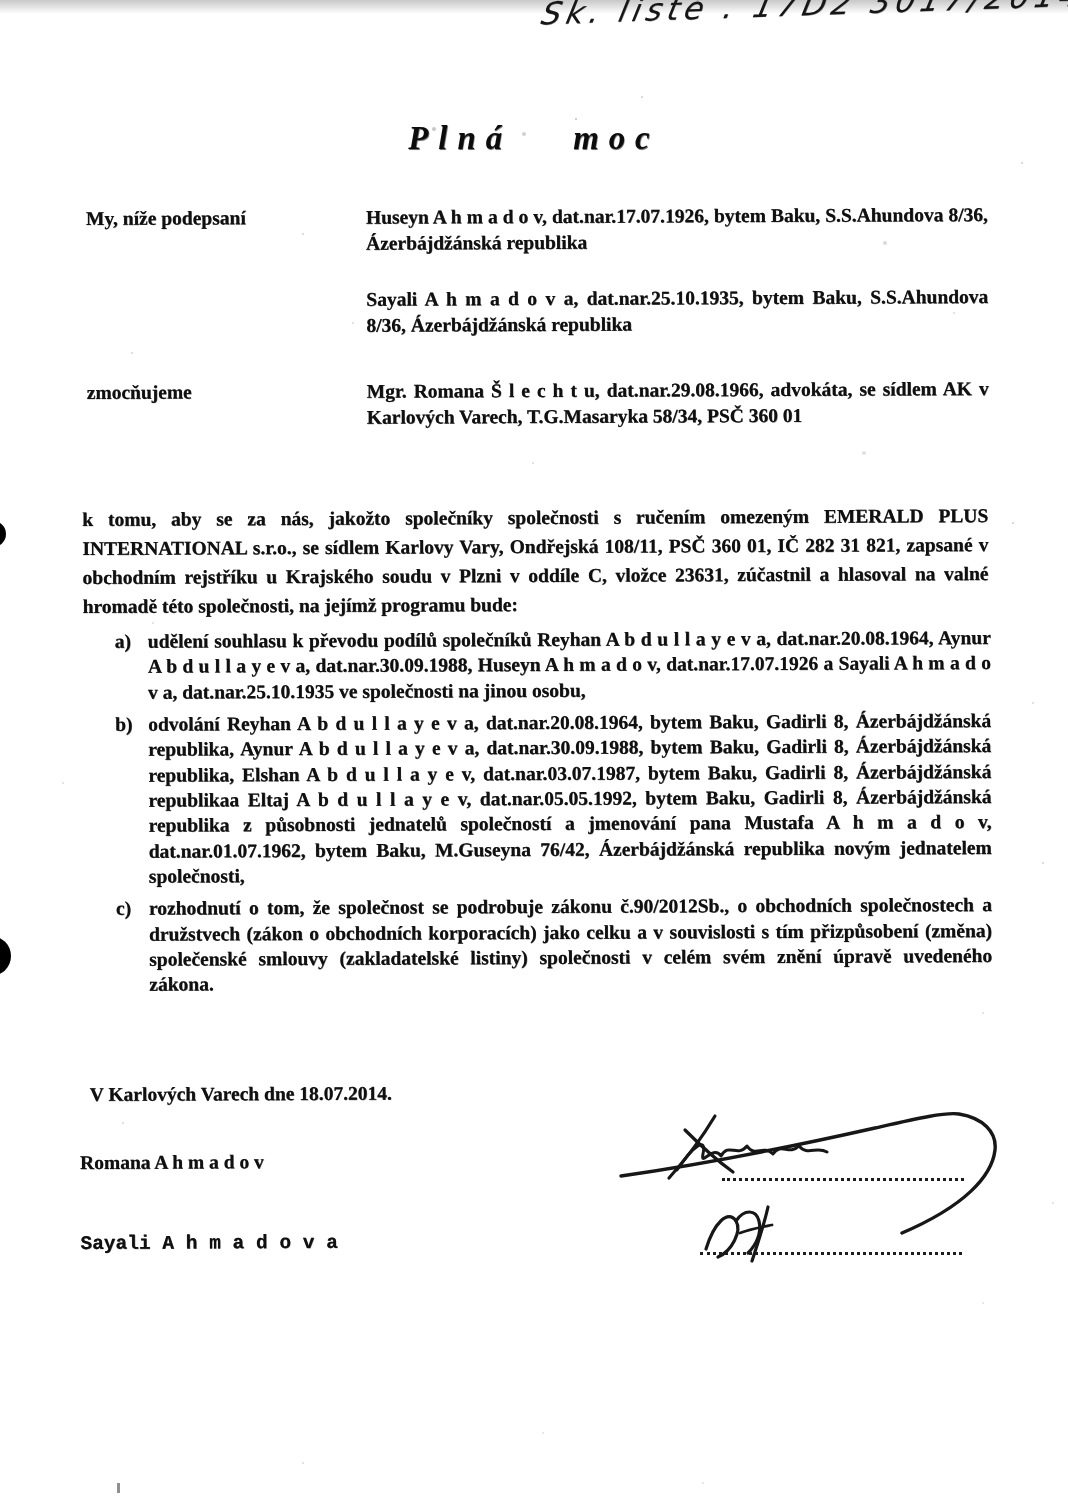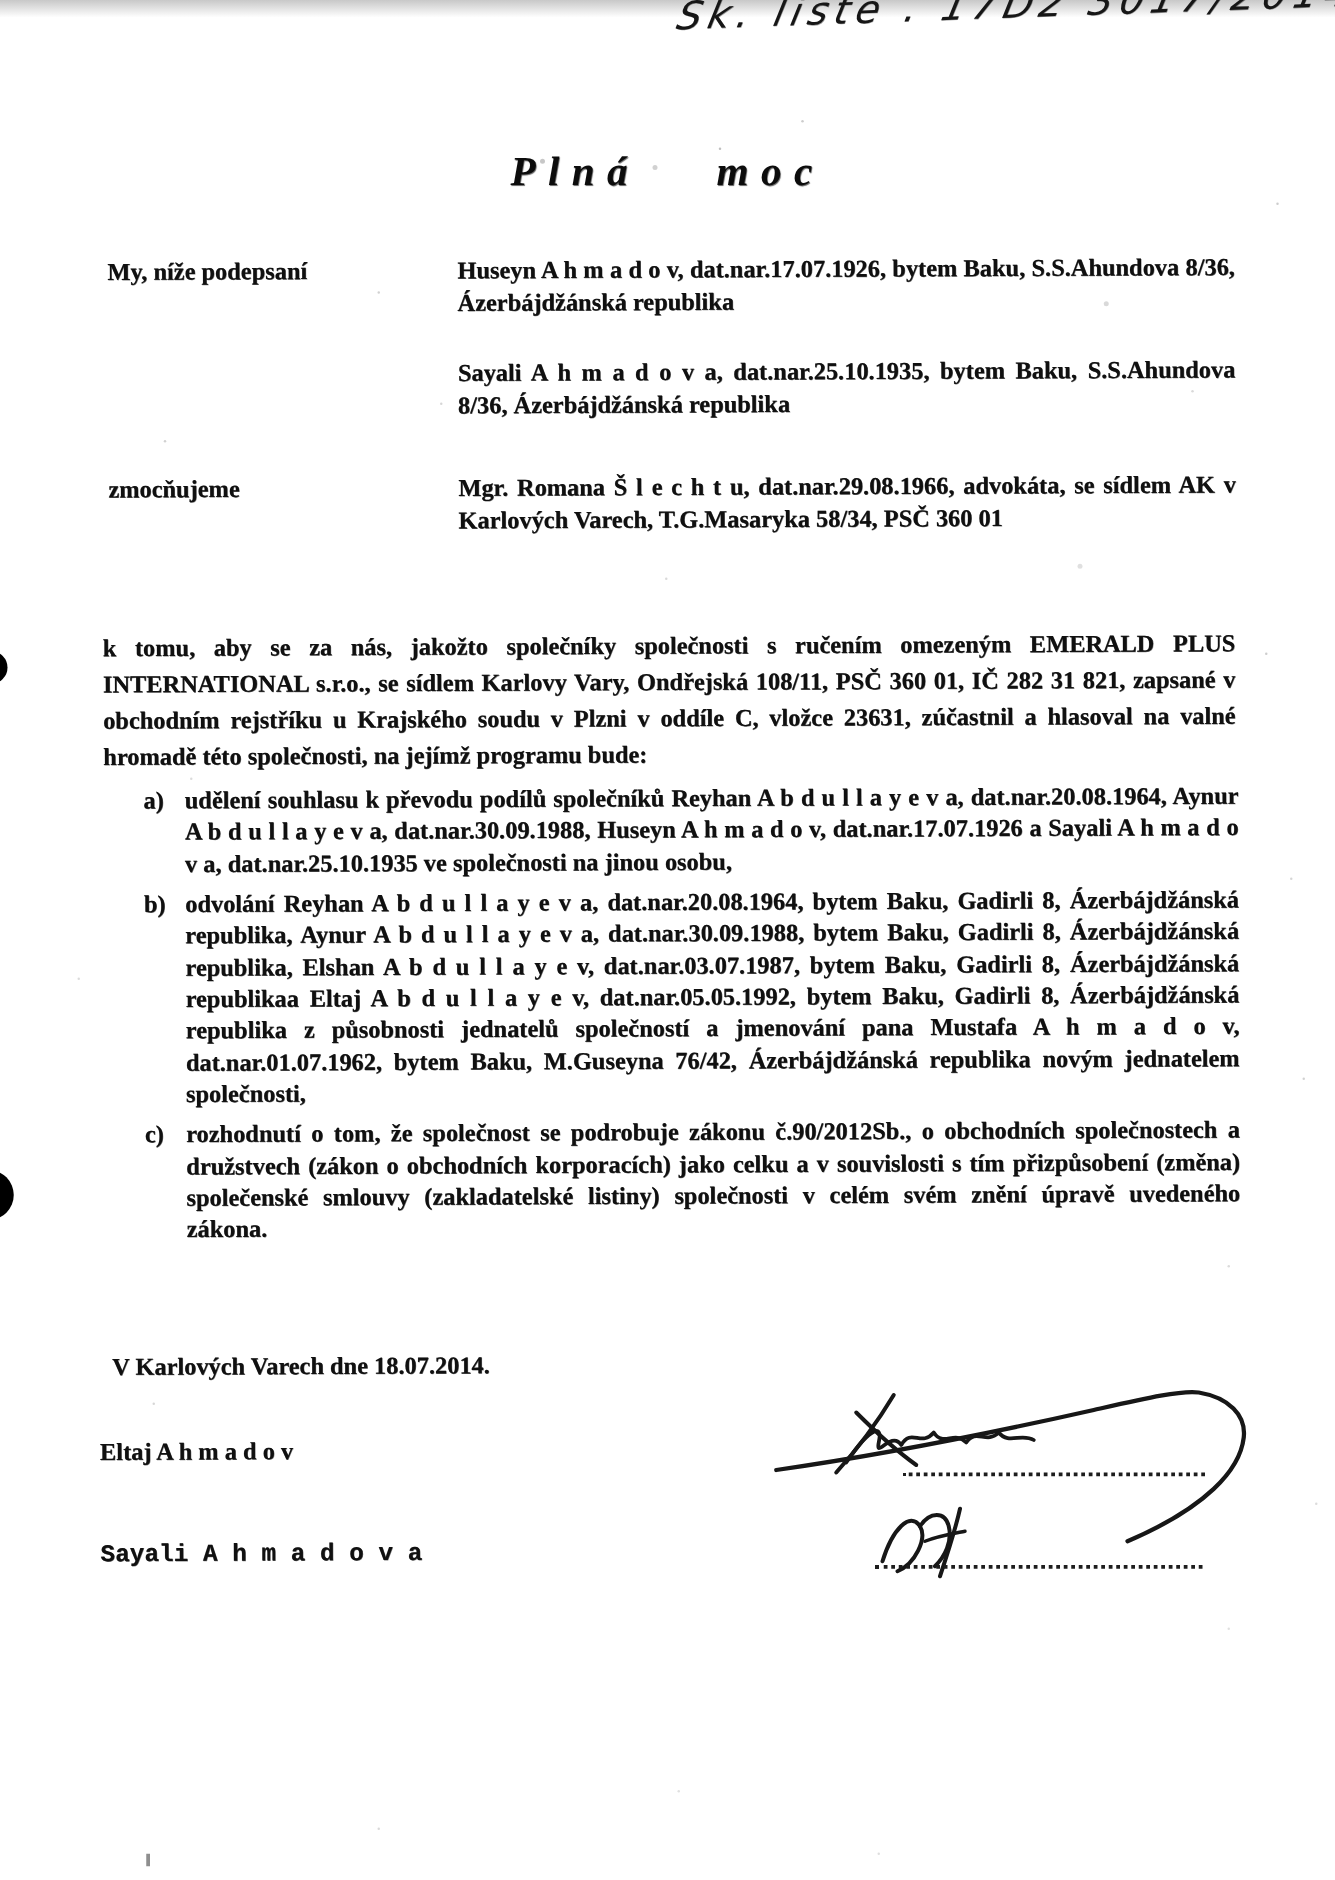--- a/index.html
+++ b/index.html
@@ -148,21 +148,21 @@
         <span class="doc-text agenda-text">odvolání Reyhan A b d u l l a y e v a, dat.nar.20.08.1964, bytem Baku, Gadirli 8, Ázerbájdžánská republika, Aynur A b d u l l a y e v a, dat.nar.30.09.1988, bytem Baku, Gadirli 8, Ázerbájdžánská republika, Elshan A b d u l l a y e v, dat.nar.03.07.1987, bytem Baku, Gadirli 8, Ázerbájdžánská republikaa Eltaj A b d u l l a y e v, dat.nar.05.05.1992, bytem Baku, Gadirli 8, Ázerbájdžánská republika z působnosti jednatelů společností a jmenování pana Mustafa A h m a d o v, dat.nar.01.07.1962, bytem Baku, M.Guseyna 76/42, Ázerbájdžánská republika novým jednatelem společnosti,</span>
       </div>
       <div class="agenda-item">
         <span class="doc-text agenda-marker">c)</span>
         <span class="doc-text agenda-text">rozhodnutí o tom, že společnost se podrobuje zákonu č.90/2012Sb., o obchodních společnostech a družstvech (zákon o obchodních korporacích) jako celku a v souvislosti s tím přizpůsobení (změna) společenské smlouvy (zakladatelské listiny) společnosti v celém svém znění úpravě uvedeného zákona.</span>
       </div>
     </div>
 
     <div class="abs doc-text dateline">V Karlových Varech dne 18.07.2014.</div>
 
-    <div class="abs doc-text signatory-1">Eltaj A h m a d o v</div>
+    <div class="abs doc-text signatory-1">Romana A h m a d o v</div>
     <div class="abs doc-text signatory-2">Sayali A h m a d o v a</div>
 
   </div>
 
   <svg class="abs sig-svg sig1" width="385" height="132" viewBox="0 0 385 132">
     <path d="M 6,70 C 90,58 180,40 260,22 C 300,13 330,6 344,8 C 368,12 382,26 380,44 C 377,70 350,100 287,127" stroke-width="3.4"></path>
     <path d="M 62,64 C 78,40 92,30 88,48 C 85,62 98,38 106,50 C 114,36 122,52 132,40 C 140,52 148,38 158,48 C 166,36 174,50 184,40 C 192,50 202,40 212,46" stroke-width="3"></path>
     <path d="M 100,10 C 88,30 72,52 54,72" stroke-width="3.2"></path>
     <path d="M 70,24 C 86,40 104,56 118,66" stroke-width="3.2"></path>
   </svg>

